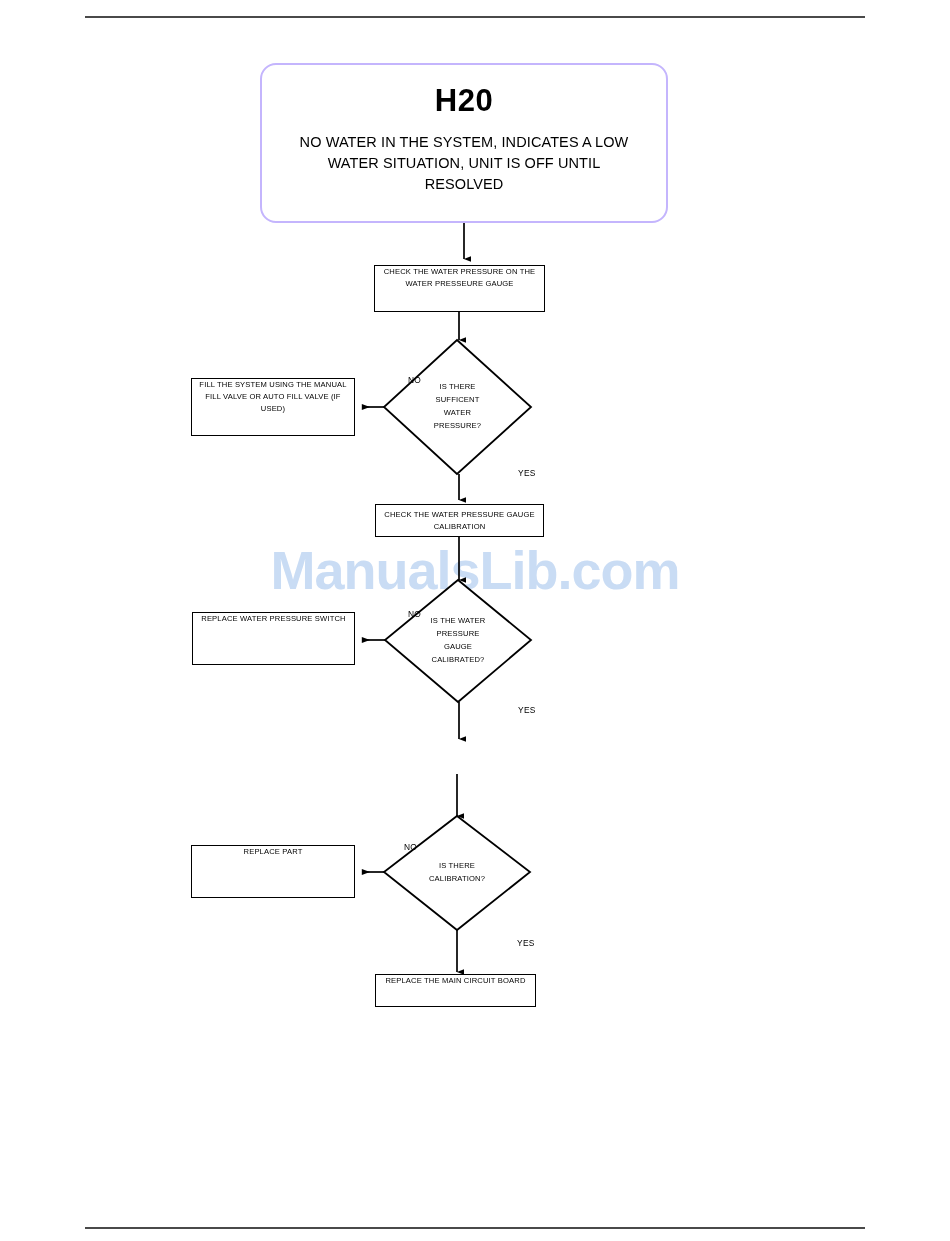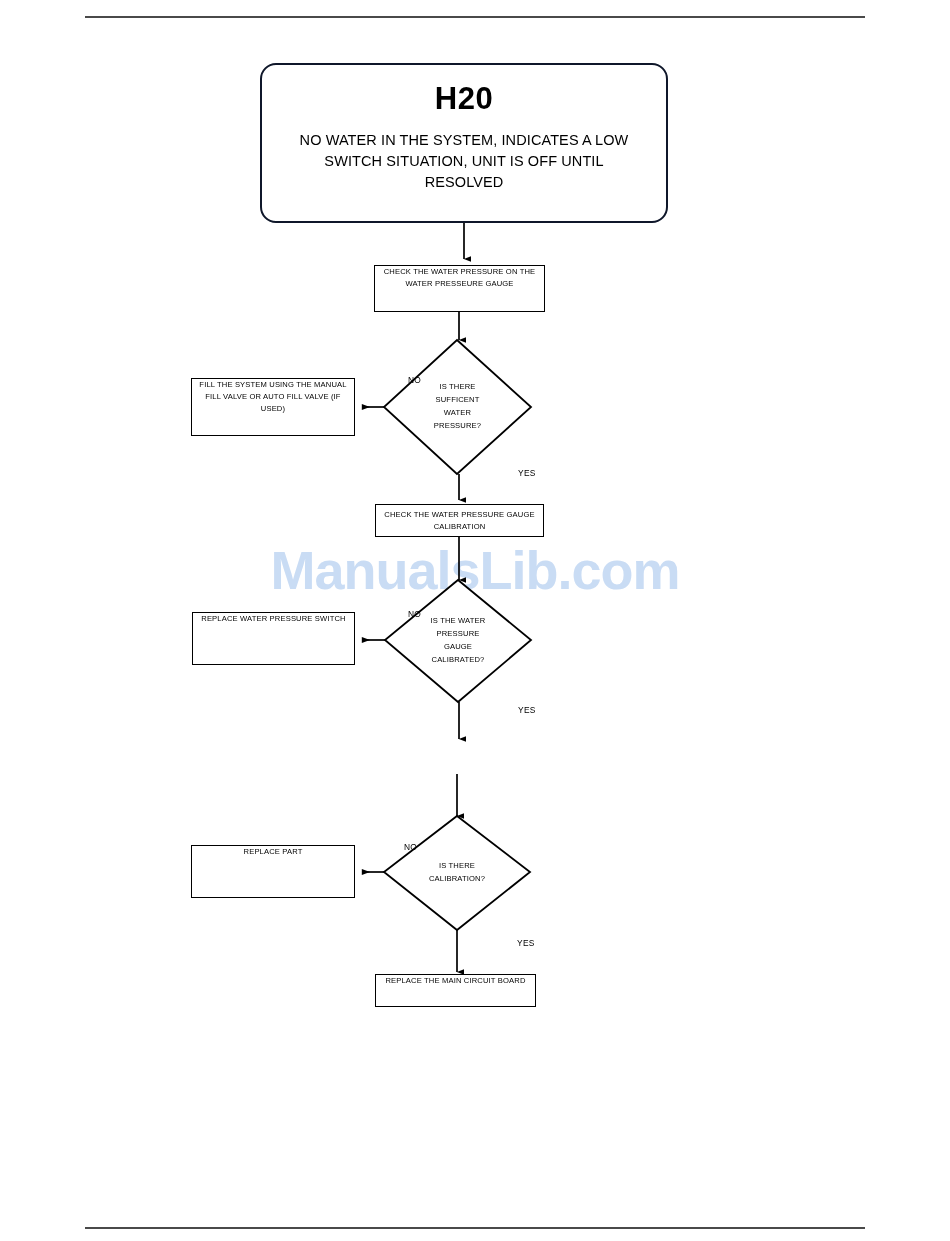--- a/index.html
+++ b/index.html
@@ -58,27 +58,27 @@
     z-index: 2;
   }
 
   
   .node {
     position: absolute;
     z-index: 3;
     background: transparent;
   }
   .terminator {
-    border: 2px solid #0f172a;
+    border: 2px solid #c4b5fd;
     border-radius: 16px;
     background: #ffffff;
     display: flex;
     flex-direction: column;
     align-items: center;
-    justify-content: flex-start;
+    justify-content: flex-end;
     padding: 18px 14px 26px 14px;
   }
   .terminator .code {
     font-size: 31px;
     font-weight: bold;
     letter-spacing: 0.5px;
     line-height: 1;
     margin-bottom: 16px;
   }
   .terminator .desc {
@@ -178,21 +178,21 @@
     <g stroke="#000" stroke-width="1.8" fill="#fff">
       <polygon points="457,340 531,407 457,474 384,407"></polygon>
       <polygon points="458,580 531,640 458,702 385,640"></polygon>
       <polygon points="457,816 530,872 457,930 384,872"></polygon>
     </g>
   </svg>
 
   <div class="node terminator" style="left:260px; top:63px; width:408px; height:160px;">
     <div class="code">H20</div>
     <div class="desc">NO WATER IN THE SYSTEM, INDICATES A LOW</div>
-    <div class="desc">SWITCH SITUATION, UNIT IS OFF UNTIL</div>
+    <div class="desc">WATER SITUATION, UNIT IS OFF UNTIL</div>
     <div class="desc">RESOLVED</div>
   </div>
 
   <div class="node process" style="left:374px; top:265px; width:171px; height:47px;">
     <div class="txt">
       <div>CHECK THE WATER PRESSURE ON THE</div>
       <div>WATER PRESSEURE GAUGE</div>
     </div>
   </div>
 

